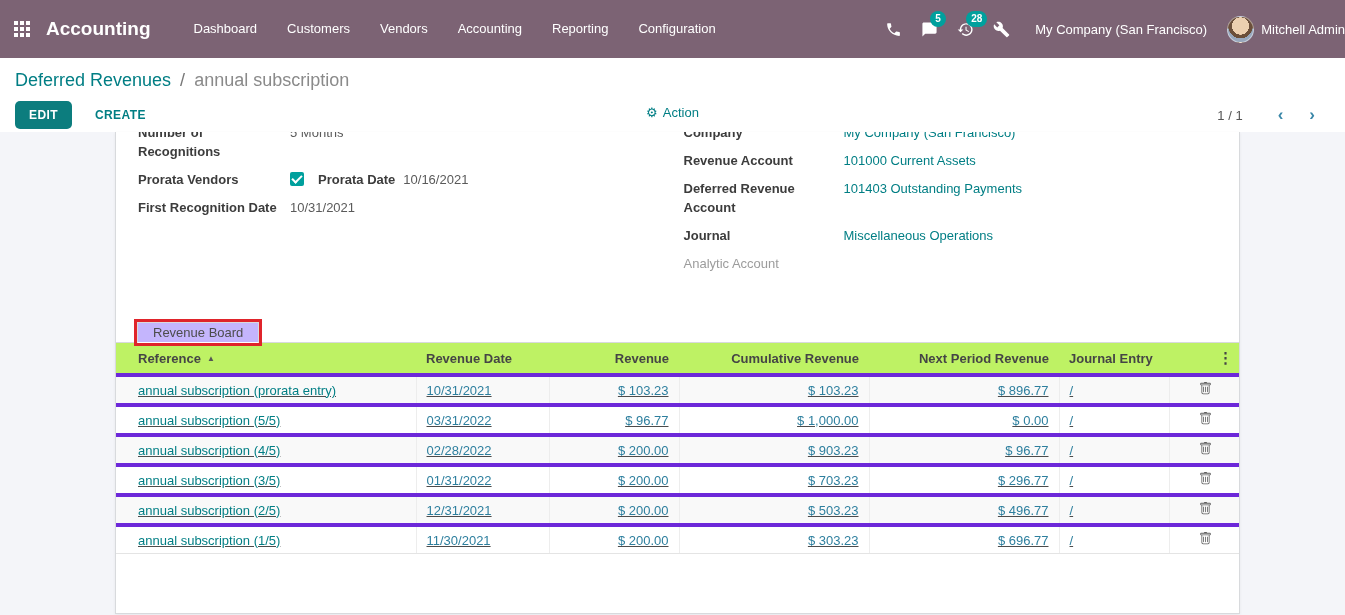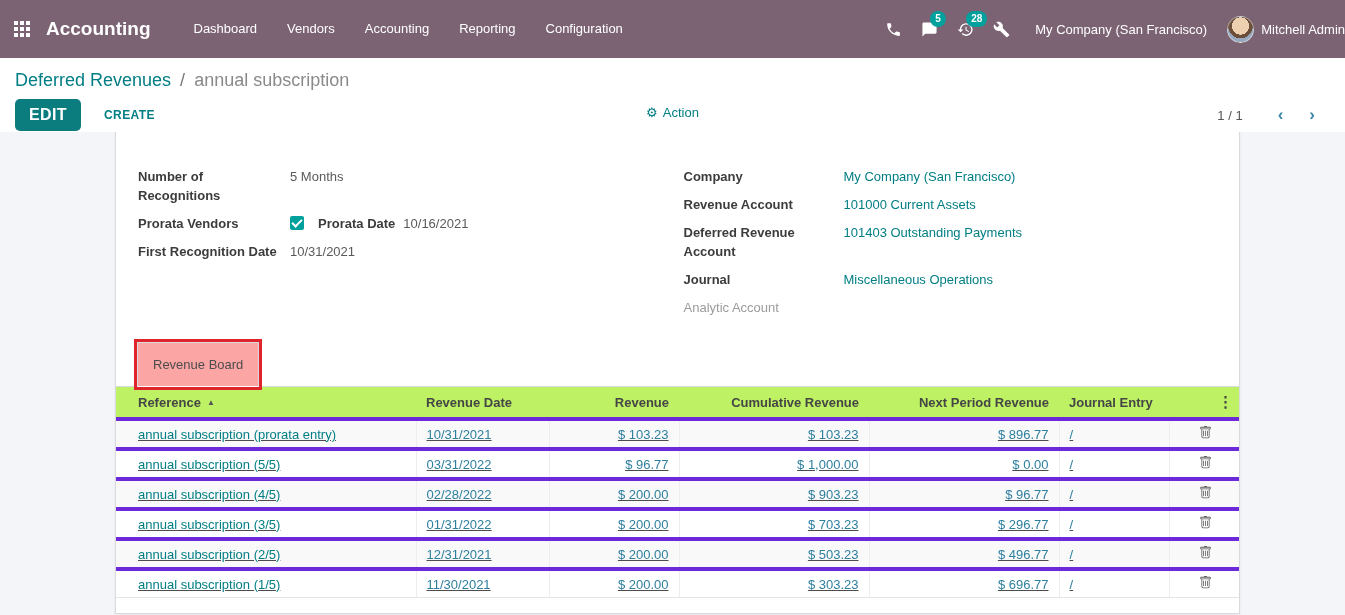--- a/index.html
+++ b/index.html
@@ -28,55 +28,55 @@
             border:1px solid rgba(255,255,255,.45); }
   .user-name { font-size:13px; margin-left:7px; white-space:nowrap; overflow:hidden; }
 
   
   .control-panel { background:#fff; padding:9px 15px 0 15px; height:74px; }
   .breadcrumb { font-size:18px; line-height:26px; }
   .bc-parent { color:#017e84; cursor:pointer; }
   .bc-sep { color:#777; margin:0 4px; }
   .bc-current { color:#8a8a8a; }
   .cp-buttons { display:flex; align-items:center; margin-top:7px; position:relative; height:30px; }
-  .btn-edit { background:#0c7d7e; color:#fff; font-size:16px; font-weight:bold; letter-spacing:.4px;
+  .btn-edit { background:#0c7d7e; color:#fff; font-size:12px; font-weight:bold; letter-spacing:.4px;
               padding:7px 14px; border-radius:5px; border:none; cursor:pointer; }
   .btn-create { color:#017e84; font-size:12px; font-weight:bold; letter-spacing:.4px; margin-left:17px;
                 background:none; border:none; cursor:pointer; }
   .action-menu { position:absolute; left:50%; transform:translateX(-50%); top:5px;
                  color:#017e84; font-size:13px; cursor:pointer; display:flex; align-items:center; gap:5px; }
   .gear { font-size:13px; }
   .pager { position:absolute; right:2px; top:5px; display:flex; align-items:center; font-size:13px; color:#555; }
   .pager-arrows { color:#3a87a8; font-size:17px; font-weight:bold; display:flex; margin-left:22px; }
   .pager-arrows span { padding:0 13px; cursor:pointer; line-height:20px; }
 
   
   .content { background:#f4f5f9; height:495px; padding-left:115px; }
   .sheet { width:1125px; height:482px; background:#fff; border:1px solid #d8dadd; border-top:none;
            position:relative; overflow:hidden; box-shadow:0 1px 3px rgba(0,0,0,.06); }
 
   .form-grid { display:flex; padding:0 10px 0 22px; margin-top:-9px; }
-  .fcol { width:50%;margin-top:44px; }
+  .fcol { width:50%; }
   .field { display:flex; margin-bottom:9px; font-size:13px; line-height:19px; }
   .lbl { width:152px; min-width:152px; font-weight:bold; color:#3c3c3c; padding-right:12px; }
   .fcol-right .lbl { width:160px; min-width:160px; }
   .lbl.muted { color:#9c9c9c; font-weight:normal; }
   .val { color:#5a5a5a; }
   .val.link { color:#017e84; cursor:pointer; }
   .inline-lbl { font-weight:bold; color:#3c3c3c; margin-right:8px; }
   .checkbox { width:14px; height:14px; background:#00a09d; border-radius:2px; position:relative;
               display:inline-block; margin:2px 14px 0 0; flex:0 0 auto; cursor:pointer; }
   .checkbox::after { content:""; position:absolute; left:4px; top:1px; width:4px; height:8px;
                      border:solid #fff; border-width:0 2px 2px 0; transform:rotate(45deg); }
 
   
   .notebook { margin-top:24px; height:37px; position:relative; }
   .notebook::after { content:""; position:absolute; left:0; right:0; bottom:0; border-bottom:1px solid #d8dadd; }
   .tab-red-box { position:absolute; left:18px; bottom:-3px; border:3px solid #e0242b; z-index:2; background:#fff; }
-  .tab { border:1px solid #d8dadd; border-bottom-color:#fff; background:#fca5a5; padding:14px 15px;
+  .tab { border:1px solid #d8dadd; border-bottom-color:#fff; background:#c4b5fd; padding:2px 15px;
          font-size:13px; color:#4c4c4c; cursor:pointer; white-space:nowrap; }
 
   
   table.board { width:100%; border-collapse:collapse; font-size:13px; table-layout:fixed; }
   table.board th { font-weight:bold; color:#454545; padding:6px 10px; border-bottom:1px solid #c9d5da;
                    background:#bef264; text-align:left; white-space:nowrap; overflow:hidden; }
   table.board td { padding:5px 10px; border-top:4px solid #6d28d9; white-space:nowrap; overflow:hidden;text-decoration:underline; }
   table.board tbody tr:nth-child(odd) { background:#f9f9f9; }
   table.board tbody tr:last-child td { border-bottom:1px solid #e4e4e4; }
   table.board td:not(:first-child) { border-left:1px solid #ededed; }
@@ -103,20 +103,21 @@
         <i></i>
         <i></i>
         <i></i>
         <i></i>
         <i></i>
     </span>
   </div>
   <div class="brand">Accounting</div>
   <nav class="nav-menu">
     <span class="nav-item">Dashboard</span>
+    <span class="nav-item">Customers</span>
     <span class="nav-item">Vendors</span>
     <span class="nav-item">Accounting</span>
     <span class="nav-item">Reporting</span>
     <span class="nav-item">Configuration</span>
   </nav>
   <div class="nav-right">
     <span class="icon-btn">
       <svg viewBox="0 0 24 24">
           <path d="M6.62 10.79c1.44 2.83 3.76 5.14 6.59 6.59l2.2-2.2c.27-.27.67-.36 1.02-.24 1.12.37 2.33.57 3.57.57.55 0 1 .45 1 1V20c0 .55-.45 1-1 1-9.39 0-17-7.61-17-17 0-.55.45-1 1-1h3.5c.55 0 1 .45 1 1 0 1.25.2 2.45.57 3.57.11.35.03.74-.25 1.02l-2.2 2.2z"></path>
         </svg>

